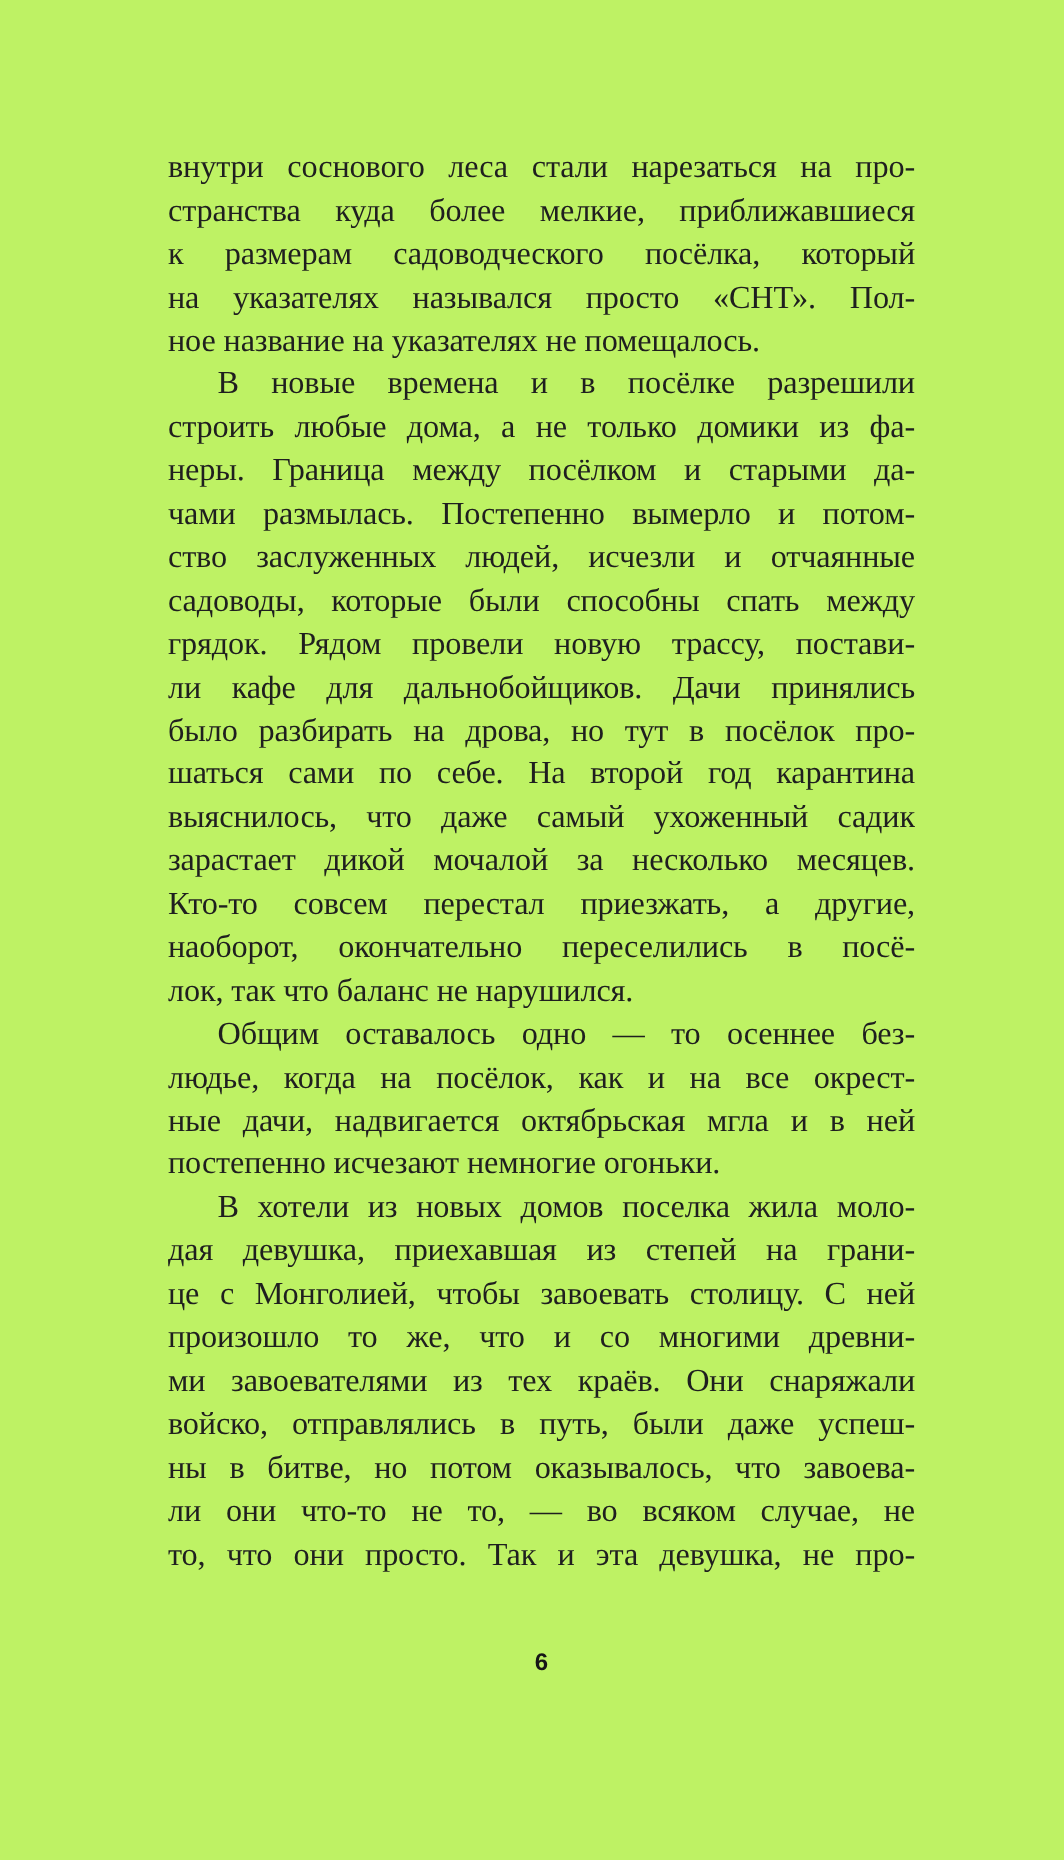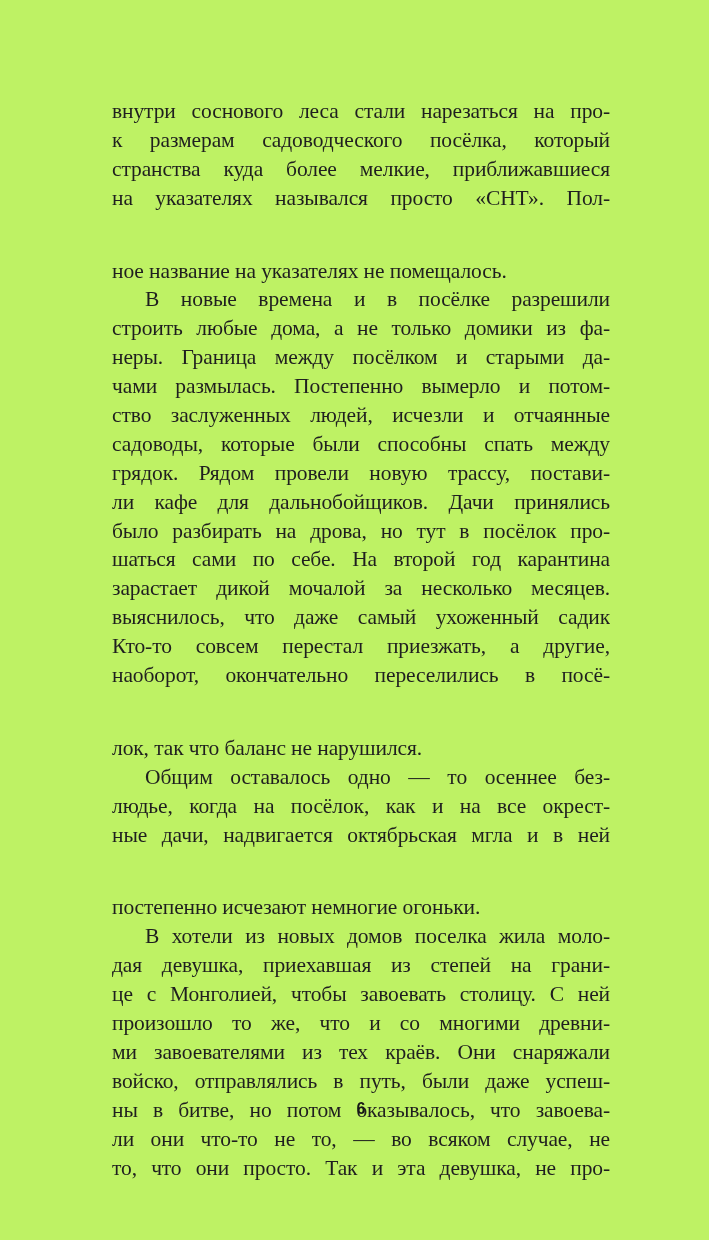--- a/index.html
+++ b/index.html
@@ -29,56 +29,55 @@
     text-align-last: justify;
     overflow: hidden;
     white-space: normal;
     letter-spacing: -0.1px;
   }
   .text-line.indent {
     text-indent: 33px;
   }
   .text-line.para-end {
     text-align-last: left;
-    margin-top: 44px;
   }
   .page-number {
     position: absolute;
     top: 1100px;
     left: 112px;
     width: 498px;
     text-align: center;
     font-family: "Liberation Sans", sans-serif;
     font-size: 16px;
     font-weight: bold;
     color: #161616;
   }
 </style>
 </head>
 <body>
 
 <div class="book-page">
   <div class="text-block">
       <div class="text-line">внутри соснового леса стали нарезаться на про-</div>
+      <div class="text-line">странства куда более мелкие, приближавшиеся</div>
       <div class="text-line">к размерам садоводческого посёлка, который</div>
-      <div class="text-line">странства куда более мелкие, приближавшиеся</div>
       <div class="text-line">на указателях назывался просто «СНТ». Пол-</div>
       <div class="text-line para-end">ное название на указателях не помещалось.</div>
       <div class="text-line indent">В новые времена и в посёлке разрешили</div>
       <div class="text-line">строить любые дома, а не только домики из фа-</div>
       <div class="text-line">неры. Граница между посёлком и старыми да-</div>
       <div class="text-line">чами размылась. Постепенно вымерло и потом-</div>
       <div class="text-line">ство заслуженных людей, исчезли и отчаянные</div>
       <div class="text-line">садоводы, которые были способны спать между</div>
       <div class="text-line">грядок. Рядом провели новую трассу, постави-</div>
       <div class="text-line">ли кафе для дальнобойщиков. Дачи принялись</div>
       <div class="text-line">было разбирать на дрова, но тут в посёлок про-</div>
       <div class="text-line">шаться сами по себе. На второй год карантина</div>
+      <div class="text-line">выяснилось, что даже самый ухоженный садик</div>
       <div class="text-line">зарастает дикой мочалой за несколько месяцев.</div>
-      <div class="text-line">выяснилось, что даже самый ухоженный садик</div>
       <div class="text-line">Кто-то совсем перестал приезжать, а другие,</div>
       <div class="text-line">наоборот, окончательно переселились в посё-</div>
       <div class="text-line para-end">лок, так что баланс не нарушился.</div>
       <div class="text-line indent">Общим оставалось одно — то осеннее без-</div>
       <div class="text-line">людье, когда на посёлок, как и на все окрест-</div>
       <div class="text-line">ные дачи, надвигается октябрьская мгла и в ней</div>
       <div class="text-line para-end">постепенно исчезают немногие огоньки.</div>
       <div class="text-line indent">В хотели из новых домов поселка жила моло-</div>
       <div class="text-line">дая девушка, приехавшая из степей на грани-</div>
       <div class="text-line">це с Монголией, чтобы завоевать столицу. С ней</div>

